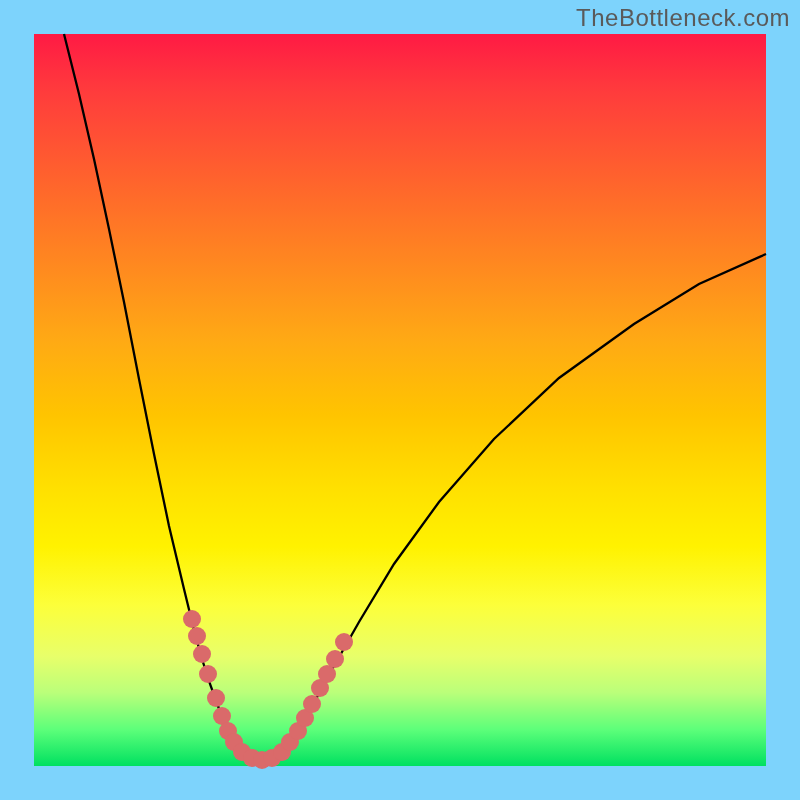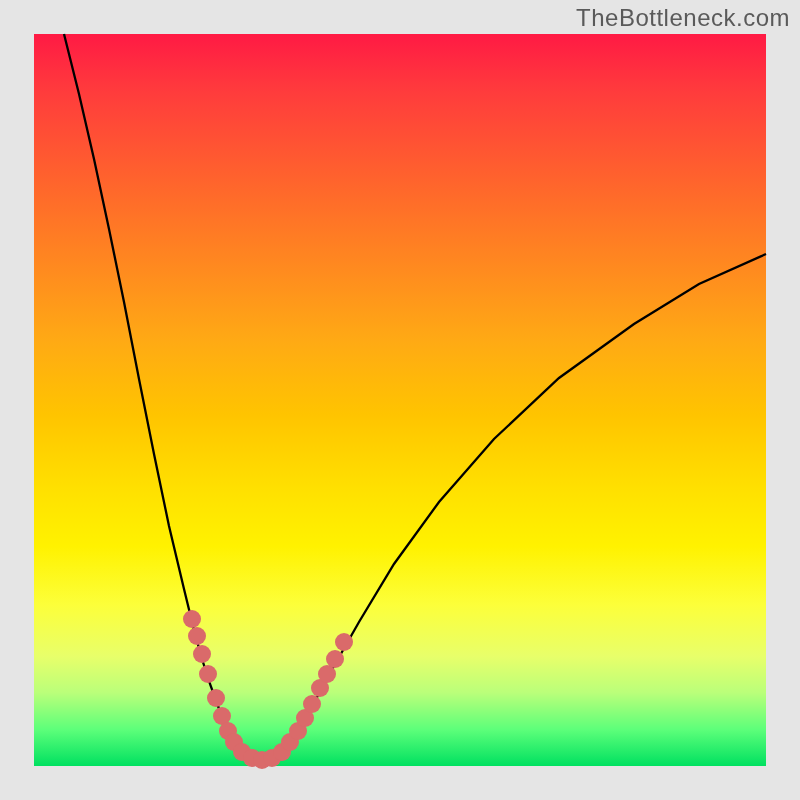--- a/index.html
+++ b/index.html
@@ -1,21 +1,21 @@
 <!DOCTYPE html>
 <html><head>
 <meta charset="utf-8">
 <style>
   * { margin: 0; padding: 0; box-sizing: border-box; }
   html, body { width: 800px; height: 800px; overflow: hidden; background: #000; }
   .container {
     width: 800px;
     height: 800px;
     position: relative;
-    background: #e5e5e5;
+    background: #7dd3fc;
   }
   .watermark {
     position: absolute;
     top: 4px;
     right: 10px;
     font-family: Arial, Helvetica, sans-serif;
     font-size: 24px;
     color: #5a5a5a;
     letter-spacing: 0.5px;
     z-index: 10;

